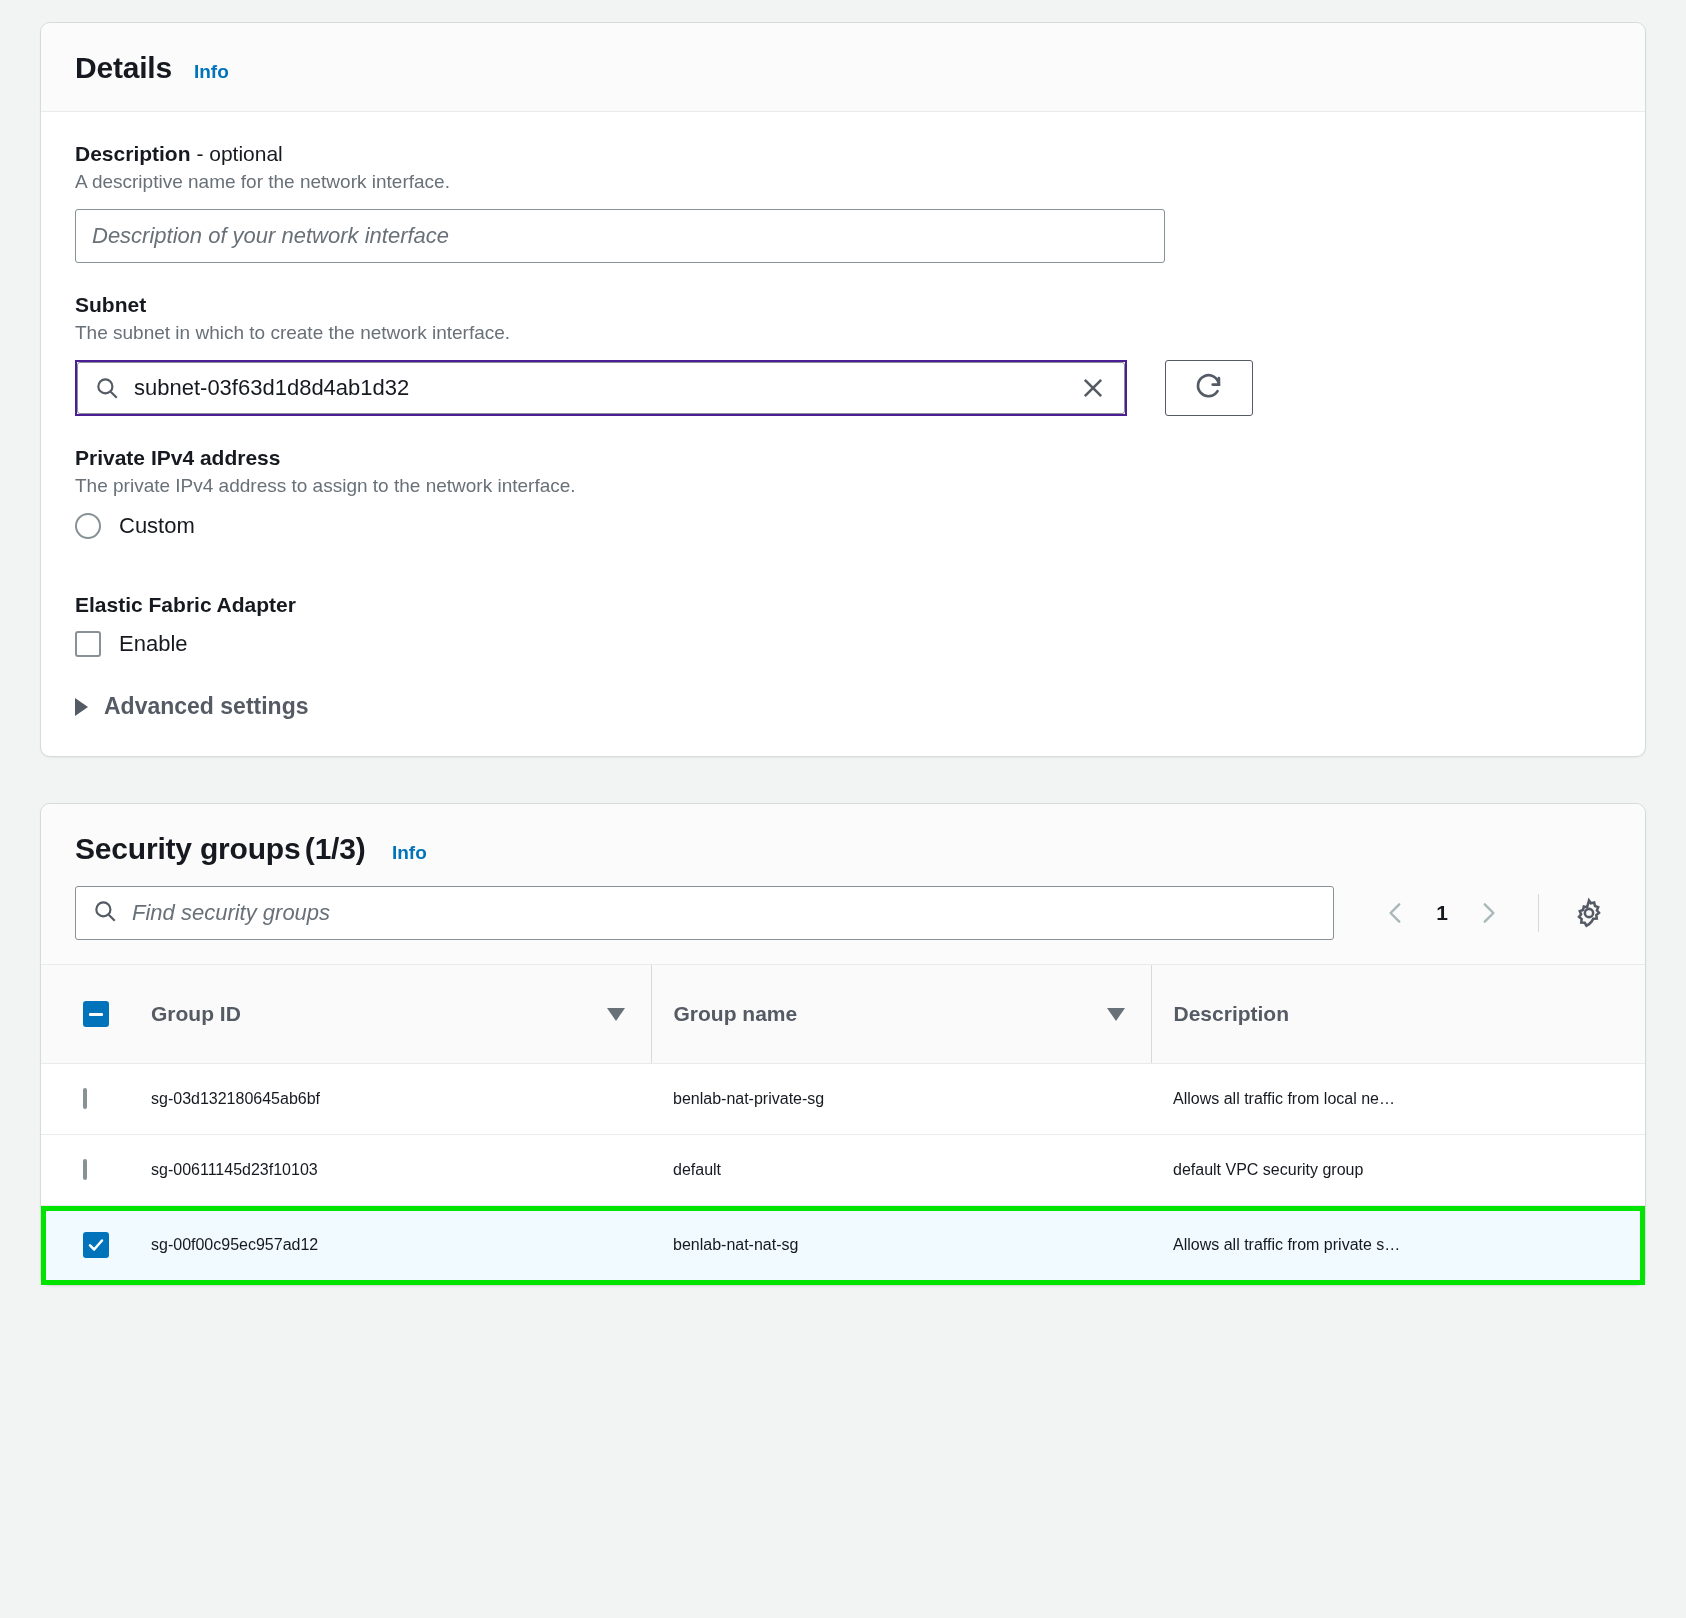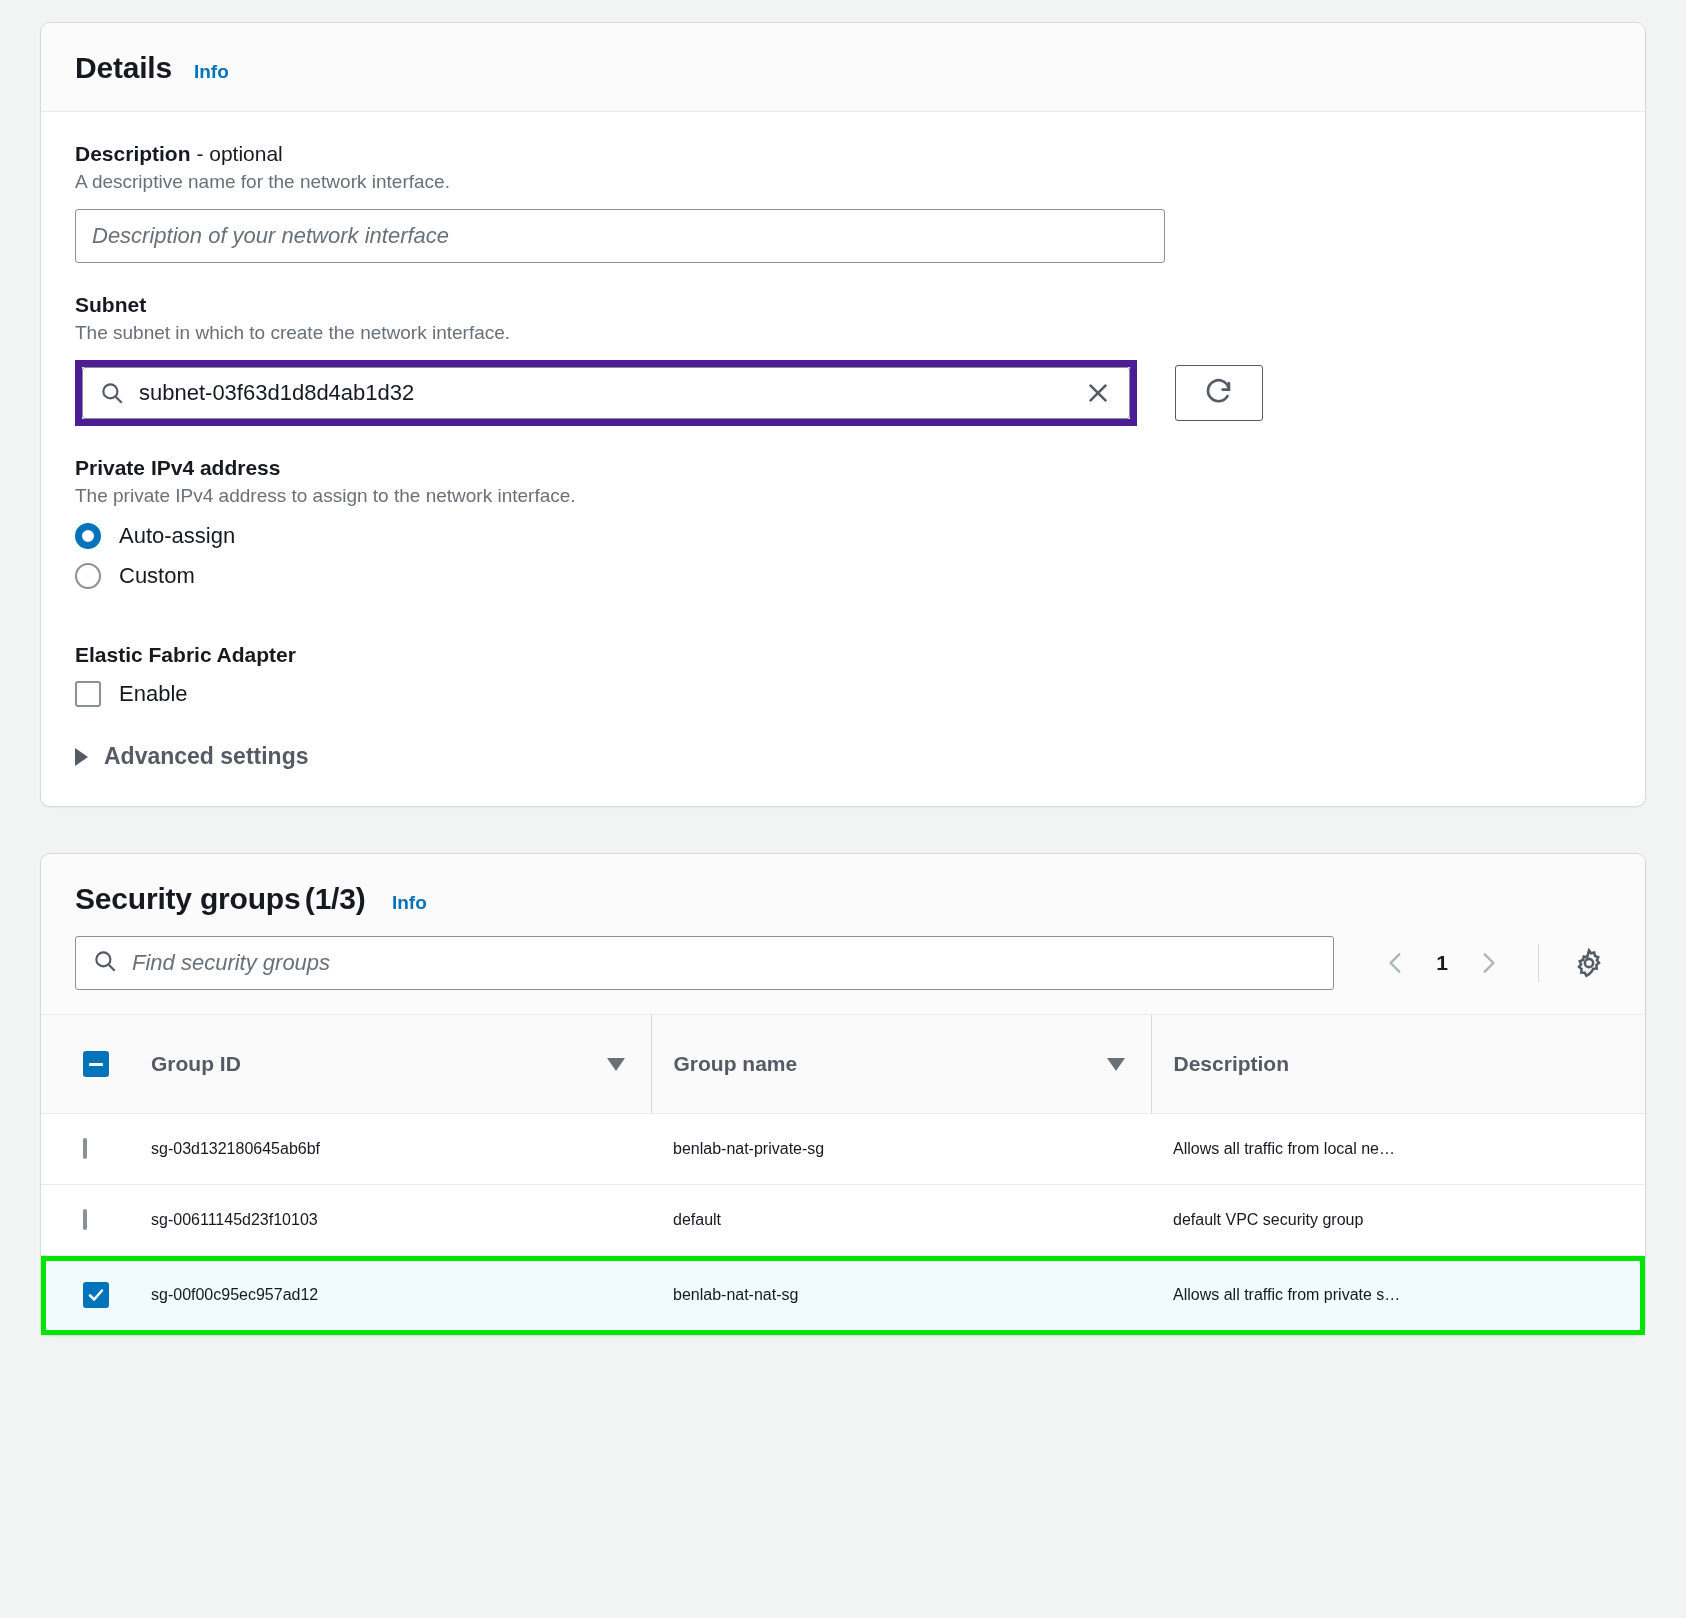--- a/index.html
+++ b/index.html
@@ -76,21 +76,21 @@
   }
   .text-input .ph {
     font-size: 22px;
     font-style: italic;
     color: #687078;
   }
 
   
   .subnet-row { display: flex; align-items: center; gap: 38px; }
   .highlight-box {
-    border: 7px solid #4c1d95;
+    border: 2px solid #4c1d95;
     padding: 0;
     display: inline-block;
     line-height: 0;
   }
   .combo {
     width: 1048px;
     height: 52px;
     border: 1px solid #879196;
     border-radius: 3px;
     background: #fff;
@@ -278,24 +278,20 @@
               </svg>
             </span>
           </div>
         </div>
       </div>
 
       <div class="field">
         <div class="field-label">Private IPv4 address</div>
         <div class="field-desc">The private IPv4 address to assign to the network interface.</div>
 
-        <div class="choice">
-          <span class="radio-ring"></span>
-          <span class="choice-label">Auto-assign</span>
-        </div>
         <div class="choice">
           <span class="radio-outer"></span>
           <span class="choice-label">Custom</span>
         </div>
       </div>
 
       <div class="section-gap"></div>
 
       <div class="field">
         <div class="field-label">Elastic Fabric Adapter</div>

